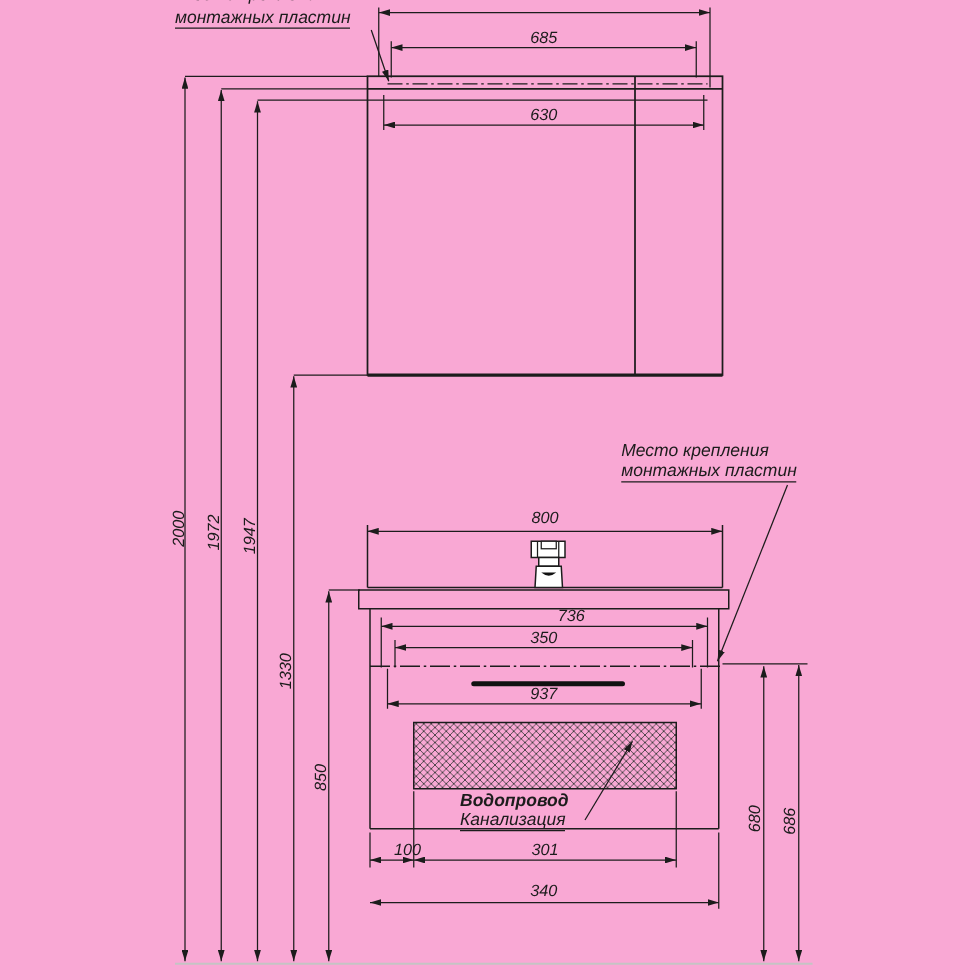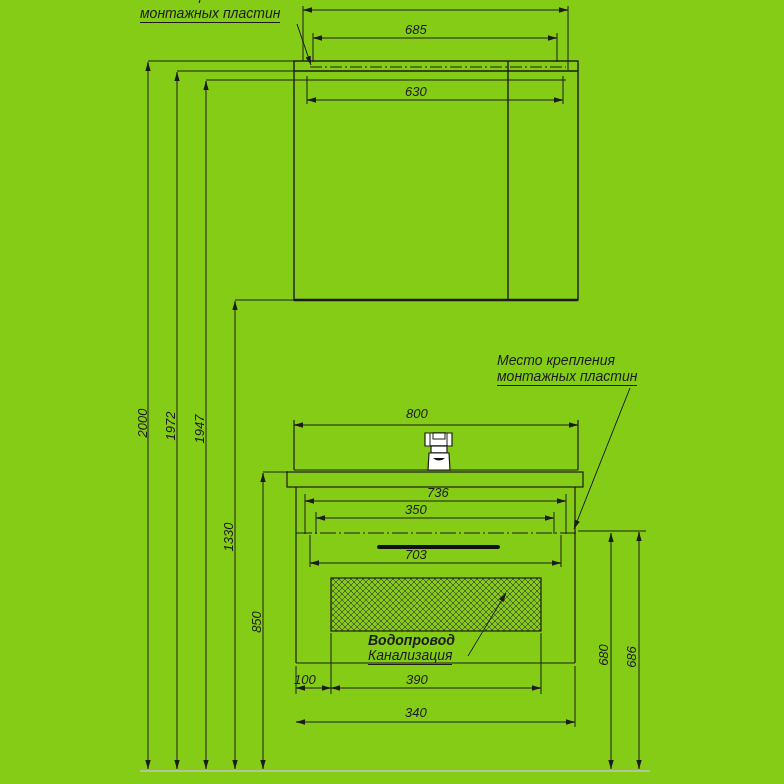--- a/index.html
+++ b/index.html
@@ -1,25 +1,25 @@
 <!DOCTYPE html>
 <html><head>
 <meta charset="utf-8">
 <style>
   html,body{margin:0;padding:0;background:#fff;}
   #canvas{
-    position:relative;width:784px;height:784px;background:#84cc16;
+    position:relative;width:784px;height:784px;background:#f9a8d4;
     overflow:hidden;font-family:"Liberation Sans",sans-serif;
   }
   svg{position:absolute;left:0;top:0;}
   .lbl{
     position:absolute;font-style:italic;font-size:13px;line-height:14px;
     color:#1c1c1c;white-space:nowrap;
   }
-  .c{text-align:left;}
+  .c{text-align:center;}
   .rot{transform:rotate(-90deg);transform-origin:center center;text-align:center;}
   .ul{border-bottom:1.2px solid #1c1c1c;padding-bottom:1px;}
   .leader-text{font-size:14px;}
 </style>
 </head>
 <body>
 
 <div id="canvas">
 
 <svg width="784" height="784" viewBox="0 0 784 784">
@@ -154,23 +154,23 @@
 <div class="lbl leader-text" style="left:497px;top:369px;"><span class="ul">монтажных пластин</span></div>
 
 <div class="lbl leader-text" style="left:368px;top:633px;font-weight:bold;">Водопровод</div>
 <div class="lbl leader-text" style="left:368px;top:648px;"><span class="ul">Канализация</span></div>
 
 <div class="lbl c" style="left:405px;top:23px;width:60px;">685</div>
 <div class="lbl c" style="left:405px;top:85px;width:60px;">630</div>
 <div class="lbl c" style="left:406px;top:407px;width:60px;">800</div>
 <div class="lbl c" style="left:427px;top:486px;width:60px;">736</div>
 <div class="lbl c" style="left:405px;top:503px;width:60px;">350</div>
-<div class="lbl c" style="left:405px;top:548px;width:60px;">703</div>
-<div class="lbl c" style="left:294px;top:673px;width:40px;">100</div>
-<div class="lbl c" style="left:406px;top:673px;width:60px;">390</div>
+<div class="lbl c" style="left:405px;top:548px;width:60px;">937</div>
+<div class="lbl c" style="left:306px;top:673px;width:40px;">100</div>
+<div class="lbl c" style="left:406px;top:673px;width:60px;">301</div>
 <div class="lbl c" style="left:405px;top:706px;width:60px;">340</div>
 
 <div class="lbl rot" style="left:120px;top:416px;width:46px;">2000</div>
 <div class="lbl rot" style="left:148px;top:419px;width:46px;">1972</div>
 <div class="lbl rot" style="left:177px;top:422px;width:46px;">1947</div>
 <div class="lbl rot" style="left:206px;top:530px;width:46px;">1330</div>
 <div class="lbl rot" style="left:238px;top:615px;width:38px;">850</div>
 <div class="lbl rot" style="left:585px;top:648px;width:38px;">680</div>
 <div class="lbl rot" style="left:613px;top:650px;width:38px;">686</div>
 

